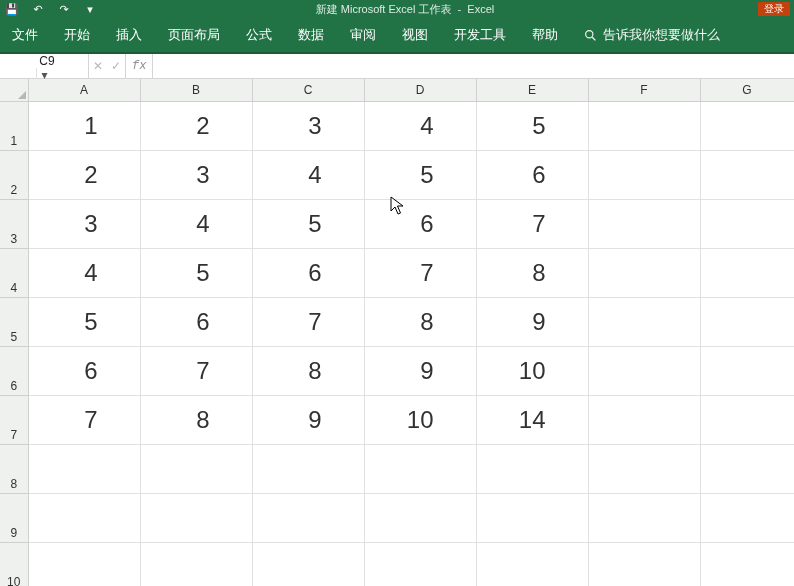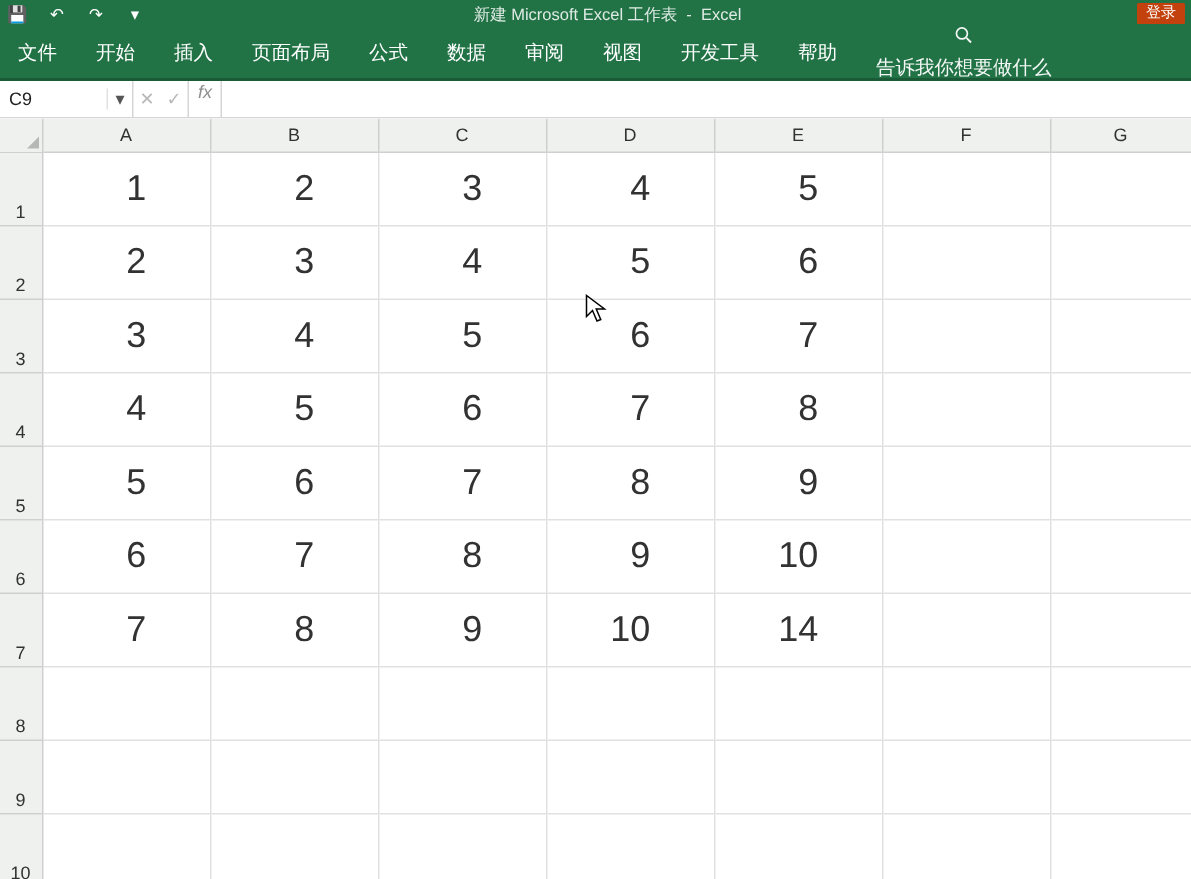--- a/index.html
+++ b/index.html
@@ -67,38 +67,38 @@
   }
   .ribbon .tab {
     cursor: pointer;
     padding: 4px 0;
   }
   .tellme {
     display:flex;
     align-items:center;
     gap:6px;
     opacity:.95;
-    flex-direction:column;
   }
   .tellme svg { width:13px; height:13px; }
 
   
   .formulabar {
     display: flex;
     align-items: stretch;
     height: 24px;
     border-bottom: 1px solid #d5d5d5;
     background: #fff;
     font-size: 12px;
   }
   .namebox {
     width: 88px;
     display: flex;
     align-items: center;
     border-right: 1px solid #d5d5d5;
+    flex-direction: column;
   }
   .namebox-input {
     flex:1;
     padding-left:6px;
   }
   .namebox-dd {
     width:16px;
     display:flex;
     align-items:center;
     justify-content:center;
@@ -110,25 +110,26 @@
     display:flex;
     align-items:center;
     justify-content:space-around;
     border-right:1px solid #d5d5d5;
     color:#b8b8b8;
     position:relative;
   }
   .fx-sep .btn { padding:0 4px; }
   .fx-box {
     display:flex;
+    align-items:center;
     border-right:1px solid #d5d5d5;
     padding: 0 6px;
     color:#8f8f8f;
     font-style: italic;
-    font-family: Liberation Sans, sans-serif;
+    font-family: Liberation Mono, monospace;
   }
   .formula-input {
     flex:1;
     padding-left:6px;
   }
 
   
   .grid-wrap {
     position: relative;
     height: calc(586px - 18px - 36px - 24px);

